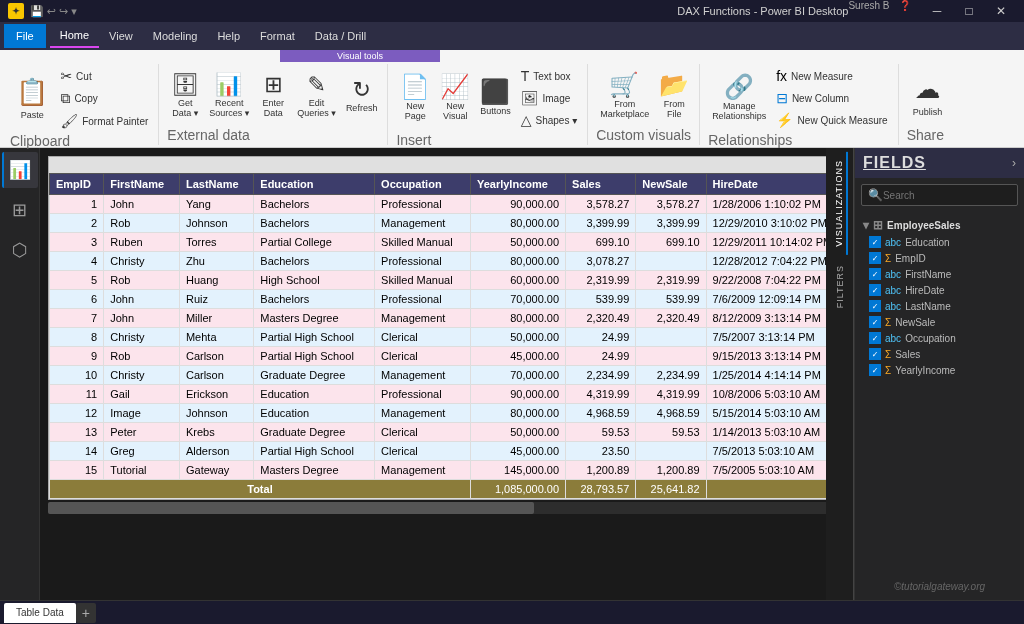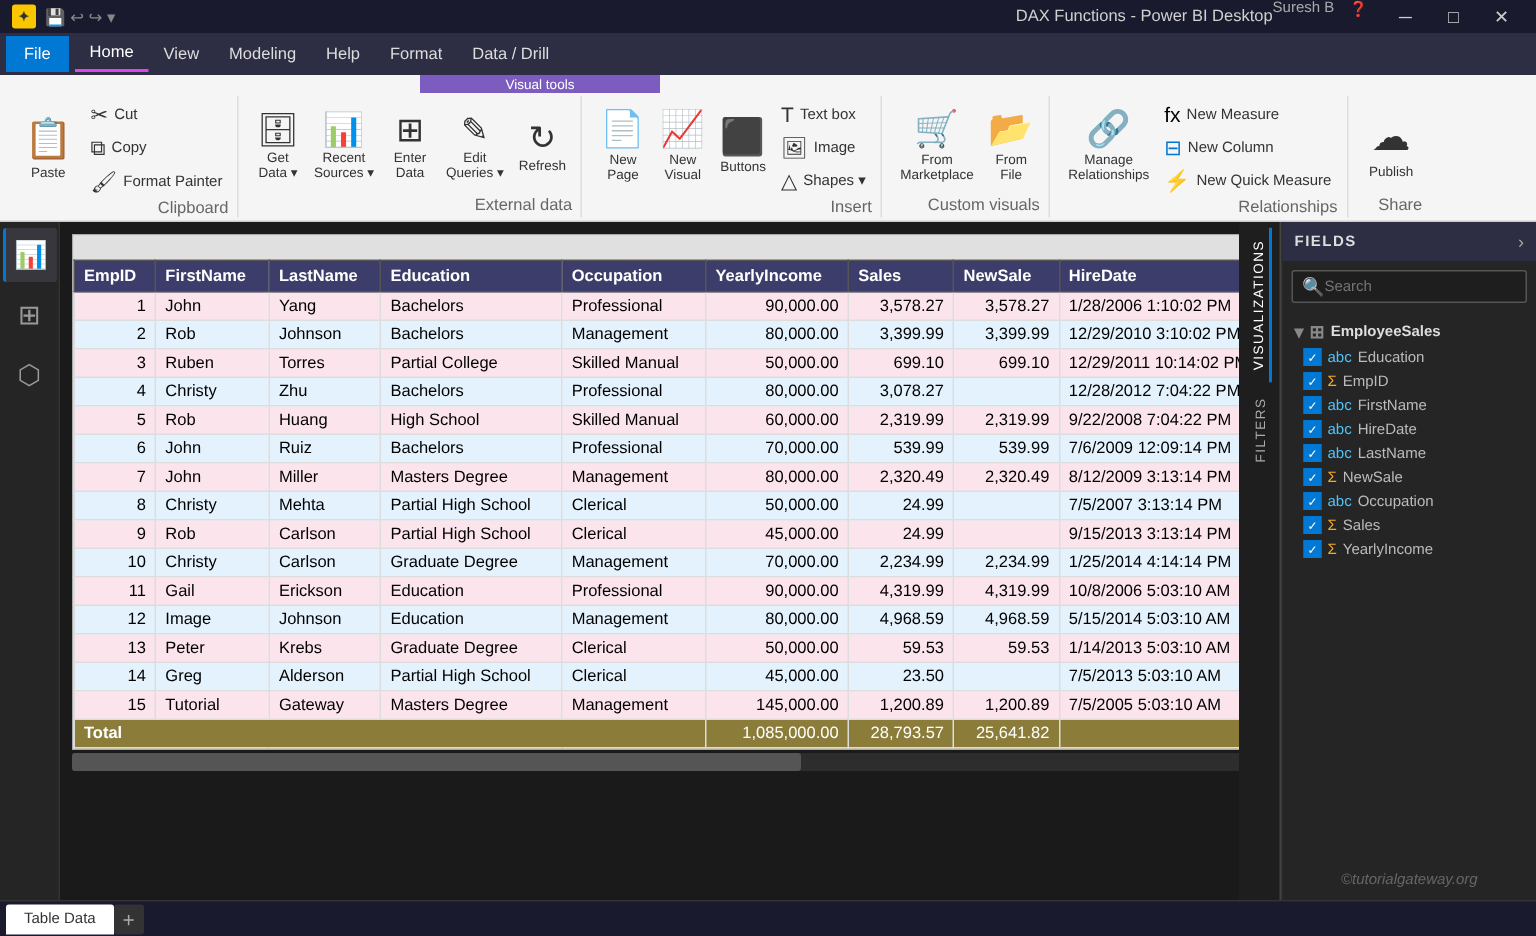--- a/index.html
+++ b/index.html
@@ -64,23 +64,23 @@
     }
     .ribbon-group {
       display: flex;
       flex-direction: column;
       border-right: 1px solid #ddd;
       padding: 2px 6px;
       min-width: fit-content;
     }
     .ribbon-group:last-child { border-right: none; }
     .ribbon-group-label {
-      font-size: 11px;
+      font-size: 14px;
       color: #666;
-      text-align: right;
+      text-align: left;
       margin-top: auto;
       padding-top: 2px;
     }
     .ribbon-buttons { display: flex; align-items: center; gap: 2px; flex: 1; }
     .ribbon-btn {
       display: flex;
       flex-direction: column;
       align-items: center;
       padding: 2px 4px;
       cursor: pointer;
@@ -210,23 +210,24 @@
     }
     .right-panel-header {
       background: #2d2d44;
       padding: 6px 8px;
       display: flex;
       align-items: center;
       justify-content: space-between;
     }
     .right-panel-title {
       color: #ddd;
-      font-size: 10px;
+      font-size: 16px;
       font-weight: 600;
       letter-spacing: 1px;
+      text-decoration: underline;
     }
     .right-panel-search {
       margin: 6px 6px;
       display: flex;
       align-items: center;
       background: #1e1e1e;
       border: 1px solid #555;
       border-radius: 2px;
       padding: 3px 6px;
     }
@@ -717,21 +718,21 @@
               <td>Masters Degree</td>
               <td>Management</td>
               <td class="num">145,000.00</td>
               <td class="num">1,200.89</td>
               <td class="num">1,200.89</td>
               <td>7/5/2005 5:03:10 AM</td>
             </tr>
           </tbody>
         <tfoot>
           <tr class="total">
-            <td colspan="5" style="font-weight:bold;">Total</td>
+            <td colspan="5" style="font-weight:bold;text-align:center;">Total</td>
             <td class="num">1,085,000.00</td>
             <td class="num">28,793.57</td>
             <td class="num">25,641.82</td>
             <td></td>
           </tr>
         </tfoot>
       </table>
     </div>
 
     <div style="height:12px;background:#2d2d2d;margin-top:2px;width:810px;border-radius:2px;">

